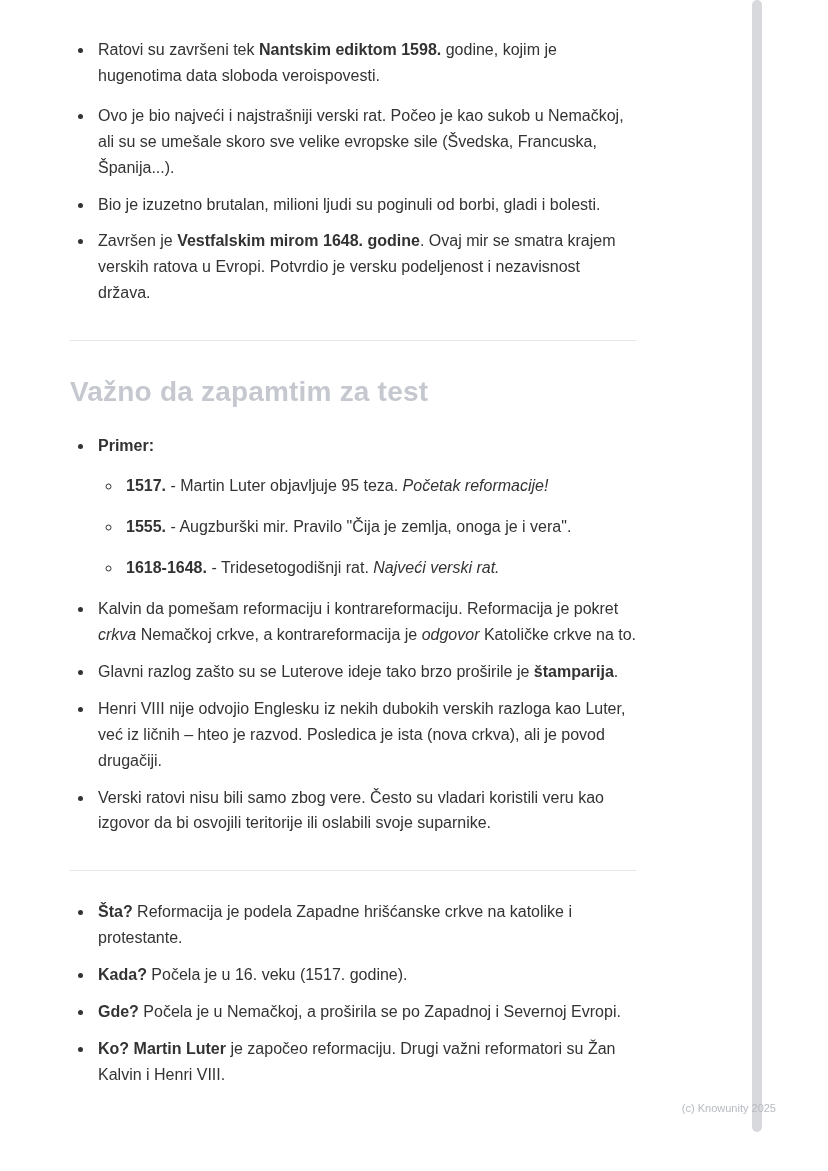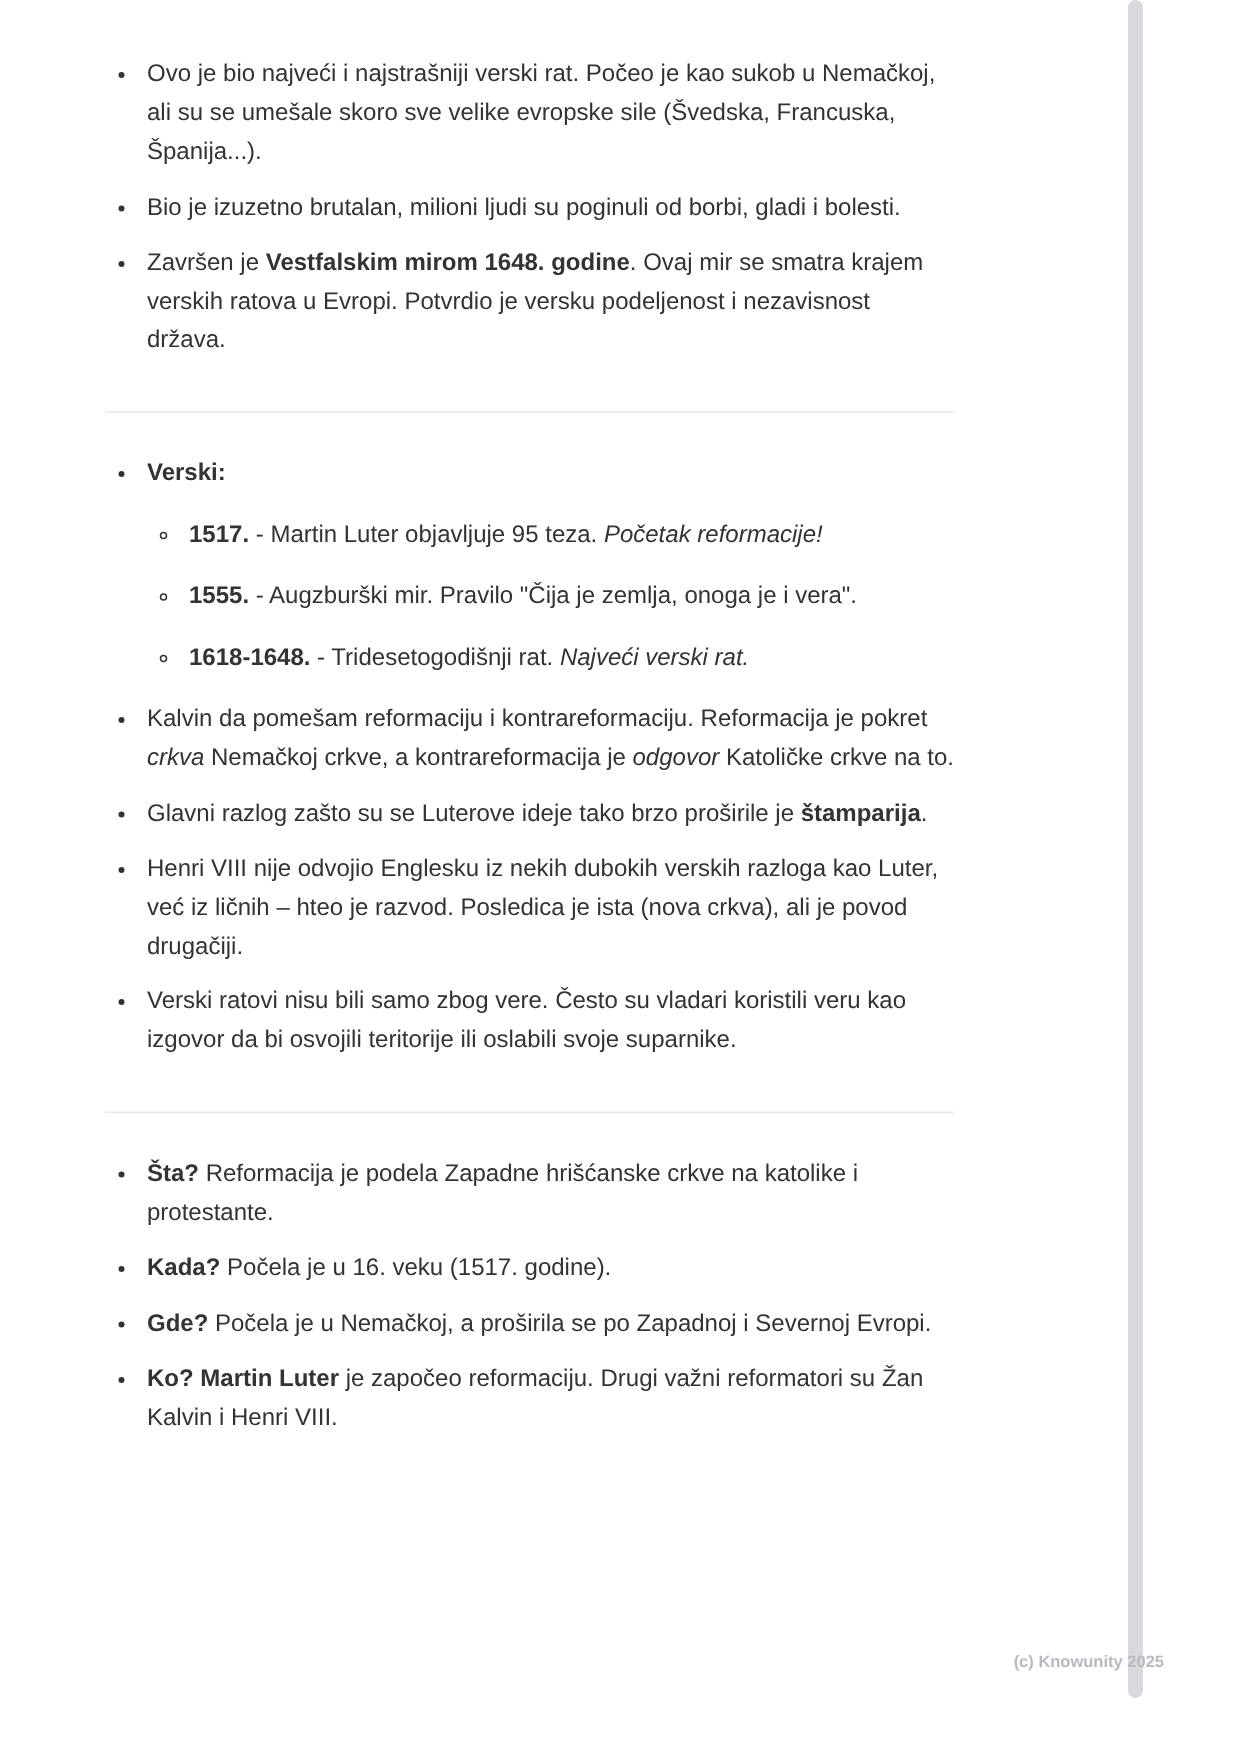--- a/index.html
+++ b/index.html
@@ -46,52 +46,55 @@
   strong { font-weight: bold; }
   em { font-style: italic; }
   .footer-credit {
     position: absolute;
     right: 52px;
     top: 1102px;
     font-size: 11px;
     color: var(--footer-text, #b6bac1);
     z-index: 2;
     white-space: nowrap;
-    font-weight: bold;
   }
   .scrollbar {
     position: absolute;
     top: 0;
     right: 66px;
     width: 10px;
     height: 1132px;
     background: var(--scrollbar, #d7d9dc);
     border-radius: 6px;
     z-index: 1;
   }
 </style>
 </head>
 <body>
 
 <div class="content">
 
+  <ul>
+    <li><span>Ratovi su završeni tek </span><strong>Nantskim ediktom 1598.</strong><span> godine, kojim je hugenotima data sloboda veroispovesti.</span></li>
+  </ul>
 
 
   <ul>
     <li><span>Ovo je bio najveći i najstrašniji verski rat. Počeo je kao sukob u Nemačkoj, ali su se umešale skoro sve velike evropske sile (Švedska, Francuska, Španija...).</span></li>
     <li><span>Bio je izuzetno brutalan, milioni ljudi su poginuli od borbi, gladi i bolesti.</span></li>
     <li><span>Završen je </span><strong>Vestfalskim mirom 1648. godine</strong><span>. Ovaj mir se smatra krajem verskih ratova u Evropi. Potvrdio je versku podeljenost i nezavisnost država.</span></li>
   </ul>
 
   <hr>
 
+  <h2>Važno da zapamtim za test</h2>
 
   <ul>
     <li>
-      <span><strong>Verski:</strong></span>
+      <span><strong>Primer:</strong></span>
       <ul>
         <li><strong>1517.</strong><span> - Martin Luter objavljuje 95 teza. </span><em>Početak reformacije!</em></li>
         <li><strong>1555.</strong><span> - Augzburški mir. Pravilo "Čija je zemlja, onoga je i vera".</span></li>
         <li><strong>1618-1648.</strong><span> - Tridesetogodišnji rat. </span><em>Najveći verski rat.</em></li>
       </ul>
     </li>
     <li><span>Kalvin da pomešam reformaciju i kontrareformaciju. Reformacija je pokret </span><em>crkva</em><span> Nemačkoj crkve, a kontrareformacija je </span><em>odgovor</em><span> Katoličke crkve na to.</span></li>
     <li><span>Glavni razlog zašto su se Luterove ideje tako brzo proširile je </span><strong>štamparija</strong><span>.</span></li>
     <li><span>Henri VIII nije odvojio Englesku iz nekih dubokih verskih razloga kao Luter, već iz ličnih – hteo je razvod. Posledica je ista (nova crkva), ali je povod drugačiji.</span></li>
     <li><span>Verski ratovi nisu bili samo zbog vere. Često su vladari koristili veru kao izgovor da bi osvojili teritorije ili oslabili svoje suparnike.</span></li>

